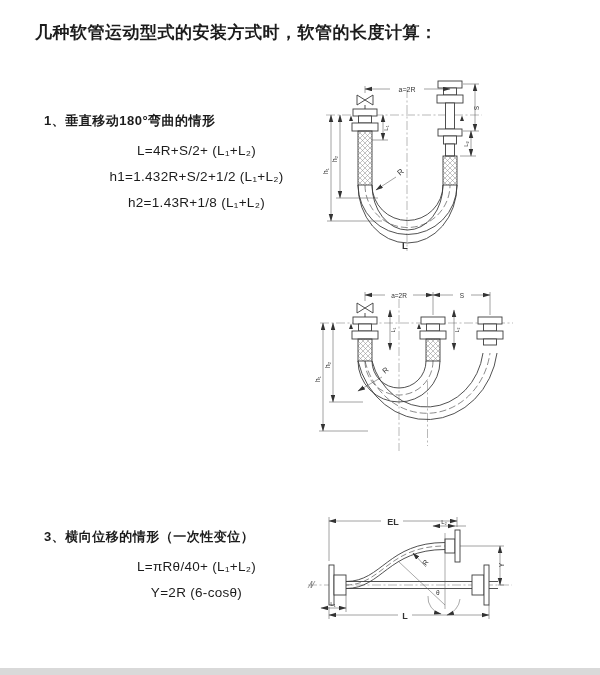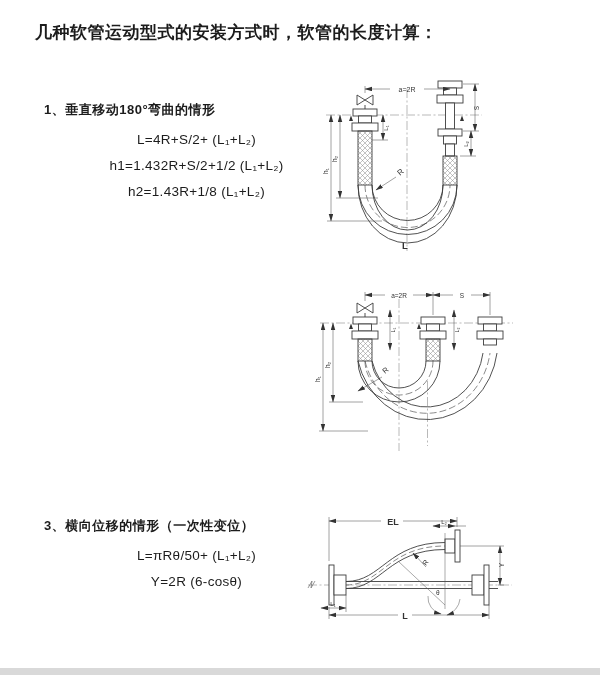--- a/index.html
+++ b/index.html
@@ -6,21 +6,21 @@
   .page{
     position:relative;width:600px;height:675px;background:#ffffff;
     font-family:"Liberation Sans","DejaVu Sans",sans-serif;color:#1c1c1c;overflow:hidden;
   }
   .doc-title{
     position:absolute;left:35px;top:21px;font-size:17px;font-weight:700;
     letter-spacing:0.5px;white-space:nowrap;
   }
   .calc-section{position:absolute;left:44px;width:275px;}
   .calc-section h3{
-    margin:0 0 13px 0;font-size:13px;font-weight:700;letter-spacing:0.5px;white-space:nowrap;
+    margin:11px 0 13px 0;font-size:13px;font-weight:700;letter-spacing:0.5px;white-space:nowrap;
   }
   .formula{
     margin:0 0 10px 30px;font-size:13.5px;line-height:16px;letter-spacing:0.3px;
     font-weight:500;white-space:nowrap;text-align:center;
   }
   .fig{position:absolute;}
   svg text{font-family:"Liberation Sans","DejaVu Sans",sans-serif;fill:#333;}
   .scan-edge{position:absolute;left:0;bottom:0;width:600px;height:7px;background:#d9d9d9;}
 </style>
 </head>
@@ -168,21 +168,21 @@
     <text x="154" y="16.5" text-anchor="middle" font-size="6.5">S</text>
     <text x="11.5" y="98" text-anchor="middle" font-size="6.5" transform="rotate(-90 11.5 98)">h₁</text>
     <text x="21.5" y="84" text-anchor="middle" font-size="6.5" transform="rotate(-90 21.5 84)">h₂</text>
     <text x="86.5" y="49" text-anchor="middle" font-size="5.5" transform="rotate(-90 86.5 49)">L₁</text>
     <text x="150.5" y="49" text-anchor="middle" font-size="5.5" transform="rotate(-90 150.5 49)">L₂</text>
     <text x="77" y="93" font-size="7.5" transform="rotate(-40 77 93)">R</text>
   </svg>
 
   <div class="calc-section" style="top:517px">
     <h3>3、横向位移的情形（一次性变位）</h3>
-    <p class="formula">L=πRθ/50+ (L₁+L₂)</p>
+    <p class="formula">L=πRθ/40+ (L₁+L₂)</p>
     <p class="formula">Y=2R (6-cosθ)</p>
   </div>
 
   <svg class="fig" style="left:300px;top:503px" width="290" height="152" viewBox="0 0 290 152">
     <g stroke="#8a8a8a" stroke-width="0.6" stroke-dasharray="9 2.5 2 2.5" fill="none">
       <line x1="8" y1="82" x2="212" y2="82"></line>
     </g>
     <path d="M8,85 L12,78 L11,85 L15,78" stroke="#555" stroke-width="0.6" fill="none"></path>
     <g stroke="#3d3d3d" stroke-width="0.9" fill="#fff">
       <rect x="29" y="62" width="5" height="40"></rect>

